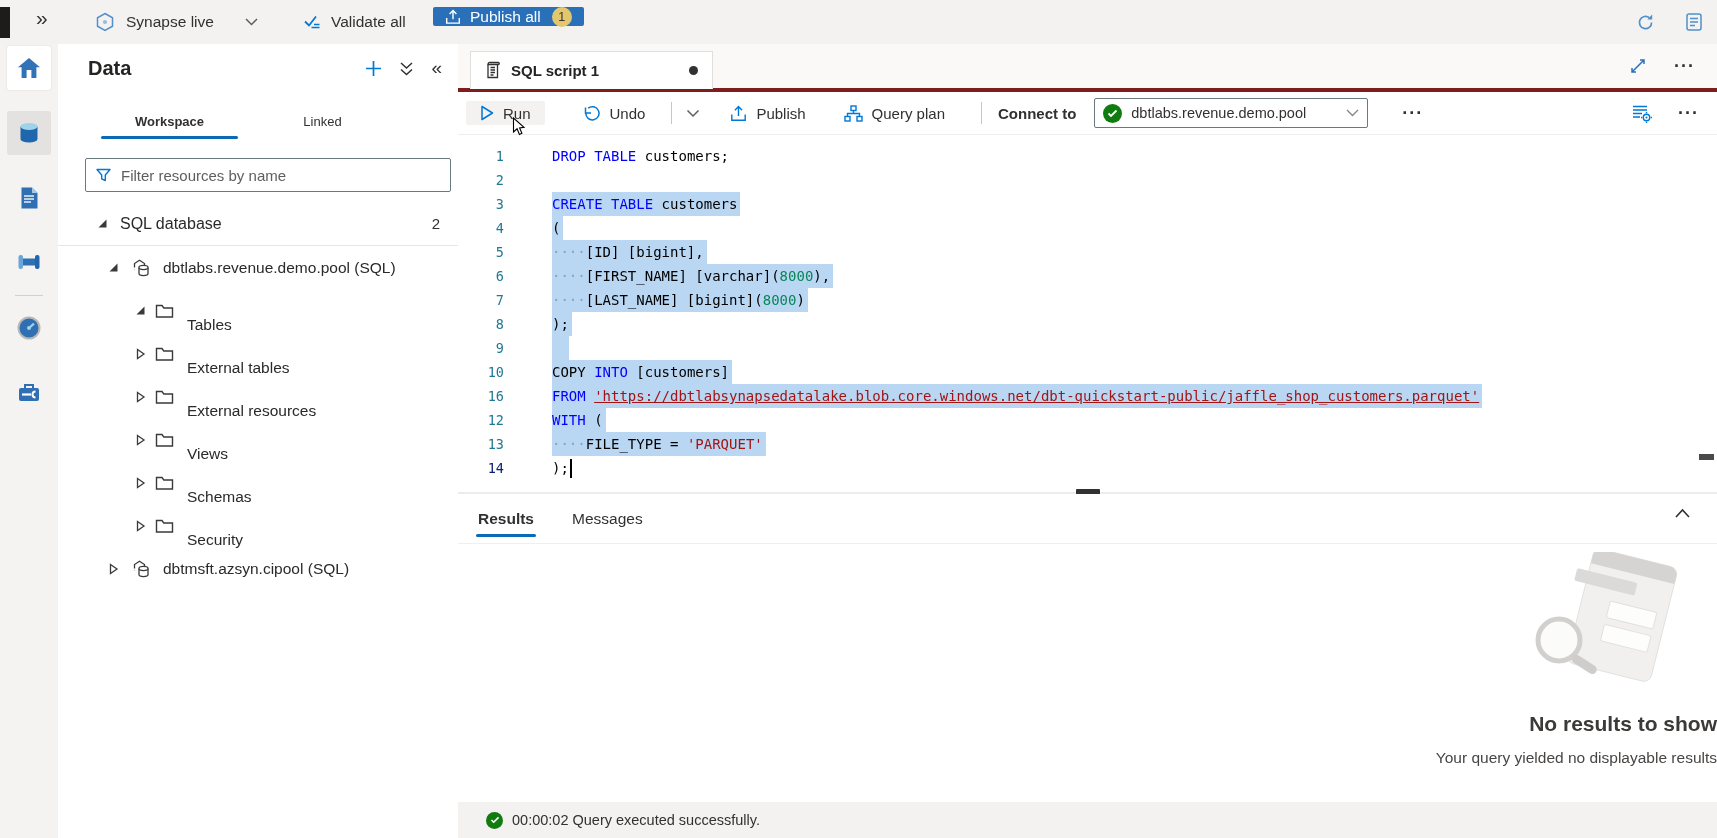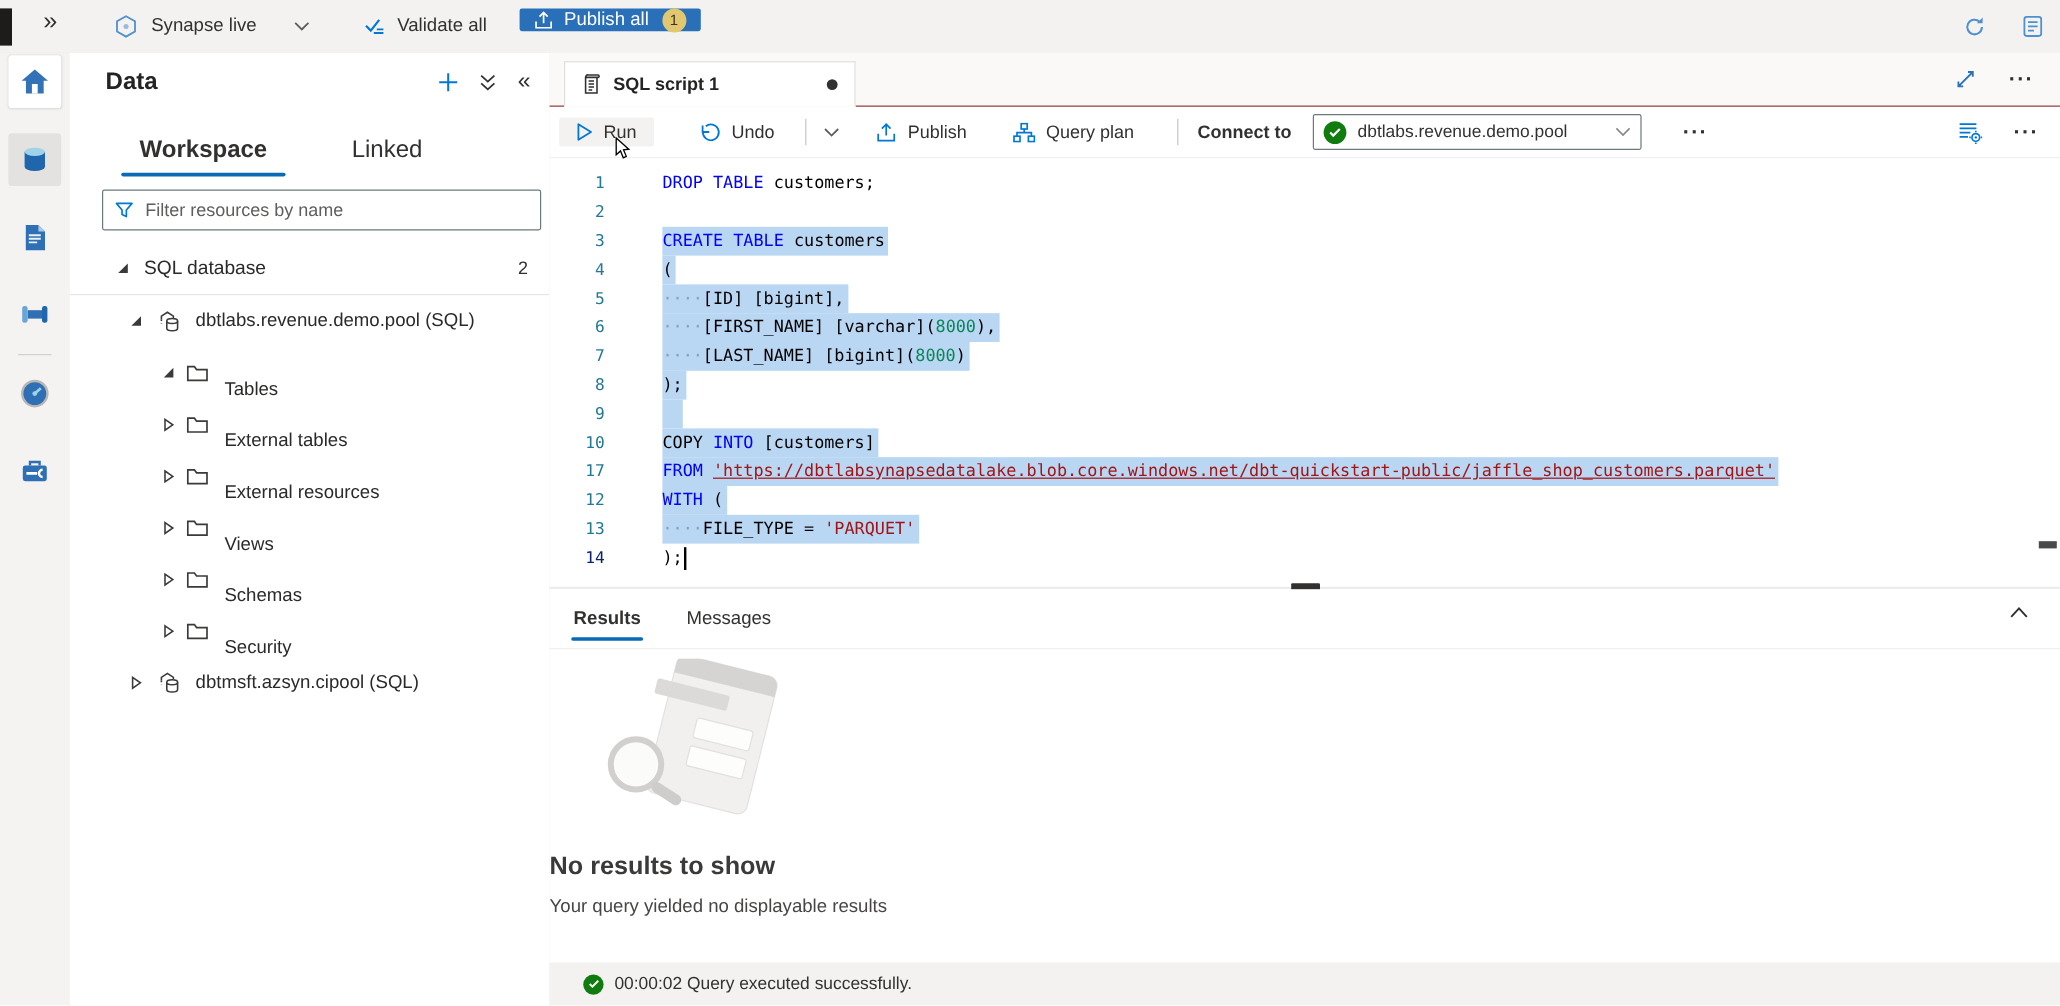--- a/index.html
+++ b/index.html
@@ -24,21 +24,21 @@
   .rail-item{position:absolute;left:7px;width:44px;height:44px;border-radius:3px;display:flex;align-items:center;justify-content:center;}
   .rail-item.card{background:#ffffff;box-shadow:0 0 2px rgba(0,0,0,.12);}
   .rail-item.selected{background:#e4e2e0;}
   .rail-divider{position:absolute;left:15px;top:251px;width:28px;height:1px;background:#d2d0ce;}
   
   .datapanel{position:absolute;left:58px;top:44px;width:400px;height:794px;background:#fff;border-right:1px solid #e1dfdd;}
   .dp-title{position:absolute;left:30px;top:13px;font-size:20px;font-weight:bold;color:#252423;}
   .dp-actions{position:absolute;right:16px;top:16px;display:flex;align-items:center;gap:17px;}
   .dp-collapse-glyph{font-size:19px;color:#323130;line-height:1;margin-top:-3px;}
   .dp-tabs{position:absolute;left:35px;top:62px;display:flex;}
-  .dp-tab{width:153px;text-align:center;font-size:20px;color:#323130;padding:8px 0 10px 0;position:relative;}
+  .dp-tab{width:153px;text-align:center;font-size:13px;color:#323130;padding:8px 0 10px 0;position:relative;}
   .dp-tab.active{font-weight:bold;}
   .dp-tab.active::after{content:"";position:absolute;left:8px;right:8px;bottom:0;height:3px;background:#0a6ab6;border-radius:2px;}
   .filter-box{position:absolute;left:27px;top:114px;width:364px;height:32px;border:1px solid #69797e;border-radius:2px;display:flex;align-items:center;background:#fff;}
   .filter-box .funnel{margin:0 8px 0 10px;}
   .filter-input{border:none;outline:none;flex:1;font-size:15px;font-family:"Liberation Sans",sans-serif;color:#323130;background:transparent;}
   .filter-input::placeholder{color:#605e5c;}
   .tree{position:absolute;left:0;top:158px;width:400px;}
   .tree-row{height:43px;display:flex;align-items:center;}
   .tree-row .twisty{flex:none;display:flex;}
   .tree-row .ticon{flex:none;display:flex;}
@@ -48,21 +48,21 @@
   .lvl1 .twisty{margin-left:50px;}
   .lvl1 .ticon{margin-left:12px;}
   .lvl1 .tlabel{margin-left:10px;}
   .lvl2 .twisty{margin-left:77px;}
   .lvl2 .ticon{margin-left:9px;}
   .lvl2 .tlabel{margin-left:13px;margin-top:28px;}
   .tcount{margin-left:auto;margin-right:18px;font-size:15px;color:#323130;}
   .tree-divider{height:1px;background:#e8e6e4;}
   
   .main{position:absolute;left:458px;top:44px;width:1259px;height:794px;background:#fff;}
-  .tabstrip{position:relative;height:44px;background:#faf9f8;border-bottom:1px solid #7f1d1d;}
+  .tabstrip{position:relative;height:44px;background:#faf9f8;border-bottom:4px solid #7f1d1d;}
   .doc-tab{position:absolute;left:12px;top:7px;bottom:-1px;width:243px;background:#fff;border:1px solid #e1dfdd;border-bottom:1px solid #fff;display:flex;align-items:center;gap:10px;padding:0 14px;box-sizing:border-box;z-index:2;}
   .doc-tab-title{font-size:15px;font-weight:600;color:#252423;white-space:nowrap;}
   .dirty-dot{margin-left:auto;width:9px;height:9px;border-radius:50%;background:#323130;}
   .strip-actions{position:absolute;right:22px;top:0;height:100%;display:flex;align-items:center;gap:28px;}
   .dots-icon{font-size:18px;font-weight:bold;color:#323130;letter-spacing:1px;line-height:1;}
   
   .toolbar{position:relative;height:42px;background:#fff;border-bottom:1px solid #efedec;display:flex;align-items:center;padding-left:8px;font-size:15px;color:#323130;}
   .tbtn{display:flex;align-items:center;gap:9px;padding:0 14px;height:24px;border-radius:2px;white-space:nowrap;}
   .tbtn.hovered{background:#f3f2f1;position:relative;}
   .v-div{width:1px;height:22px;background:#c8c6c4;}
@@ -93,21 +93,21 @@
   
   .splitter{position:relative;height:2px;background:#ececeb;}
   .split-handle{position:absolute;left:50%;top:-3px;width:24px;height:7px;margin-left:-12px;background:#323130;border-radius:1px;}
   
   .results{position:relative;height:313px;background:#fff;}
   .res-tabs{display:flex;align-items:center;gap:38px;padding-left:20px;height:49px;border-bottom:1px solid #f0efee;position:relative;}
   .res-tab{font-size:15.5px;color:#323130;position:relative;height:100%;display:flex;align-items:center;}
   .res-tab.active{font-weight:600;}
   .res-tab.active::after{content:"";position:absolute;left:-2px;right:-2px;bottom:6px;height:3px;background:#0a6ab6;border-radius:2px;}
   .res-collapse{position:absolute;right:26px;top:14px;}
-  .empty-state{position:absolute;left:0;right:12px;top:58px;text-align:left;}
+  .empty-state{position:absolute;left:0;right:0;top:58px;text-align:right;}
   .empty-title{font-size:21px;font-weight:600;color:#3b3a39;margin-top:16px;}
   .empty-sub{font-size:15.5px;color:#484644;margin-top:13px;}
   
   .statusbar{position:absolute;left:0;bottom:0;width:100%;height:36px;background:#f3f2f1;display:flex;align-items:center;gap:9px;padding-left:28px;box-sizing:border-box;font-size:14.5px;color:#323130;}
   .status-check{width:17px;height:17px;border-radius:50%;background:#107c10;display:flex;align-items:center;justify-content:center;flex:none;}
 </style>
 </head>
 <body>
 
 <div class="topbar">
@@ -514,21 +514,21 @@
         </div>
         <div class="cl">
           <span class="ln">9</span>
           <span class="ct"><span class="selbg empty"></span></span>
         </div>
         <div class="cl">
           <span class="ln">10</span>
           <span class="ct"><span class="selbg"><span class="tok-pl">COPY </span><span class="tok-kw">INTO</span><span class="tok-pl"> [customers]</span></span></span>
         </div>
         <div class="cl">
-          <span class="ln">17</span>
+          <span class="ln">16</span>
           <span class="ct"><span class="selbg"><span class="tok-kw">FROM</span><span class="tok-pl"> </span><span class="tok-link">'https://dbtlabsynapsedatalake.blob.core.windows.net/dbt-quickstart-public/jaffle_shop_customers.parquet'</span></span></span>
         </div>
         <div class="cl">
           <span class="ln">12</span>
           <span class="ct"><span class="selbg"><span class="tok-kw">WITH</span><span class="tok-pl"> (</span></span></span>
         </div>
         <div class="cl">
           <span class="ln">13</span>
           <span class="ct"><span class="selbg"><span class="tok-ws">····</span><span class="tok-pl">FILE_TYPE = </span><span class="tok-str">'PARQUET'</span></span></span>
         </div>

